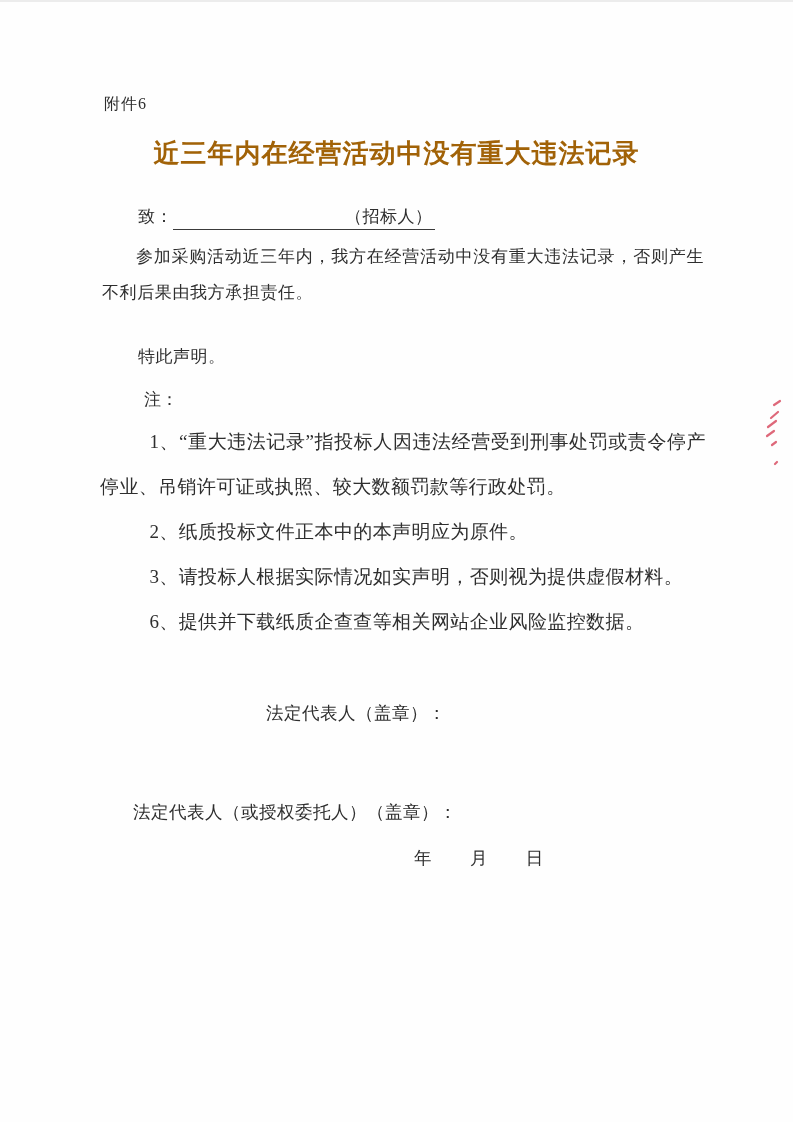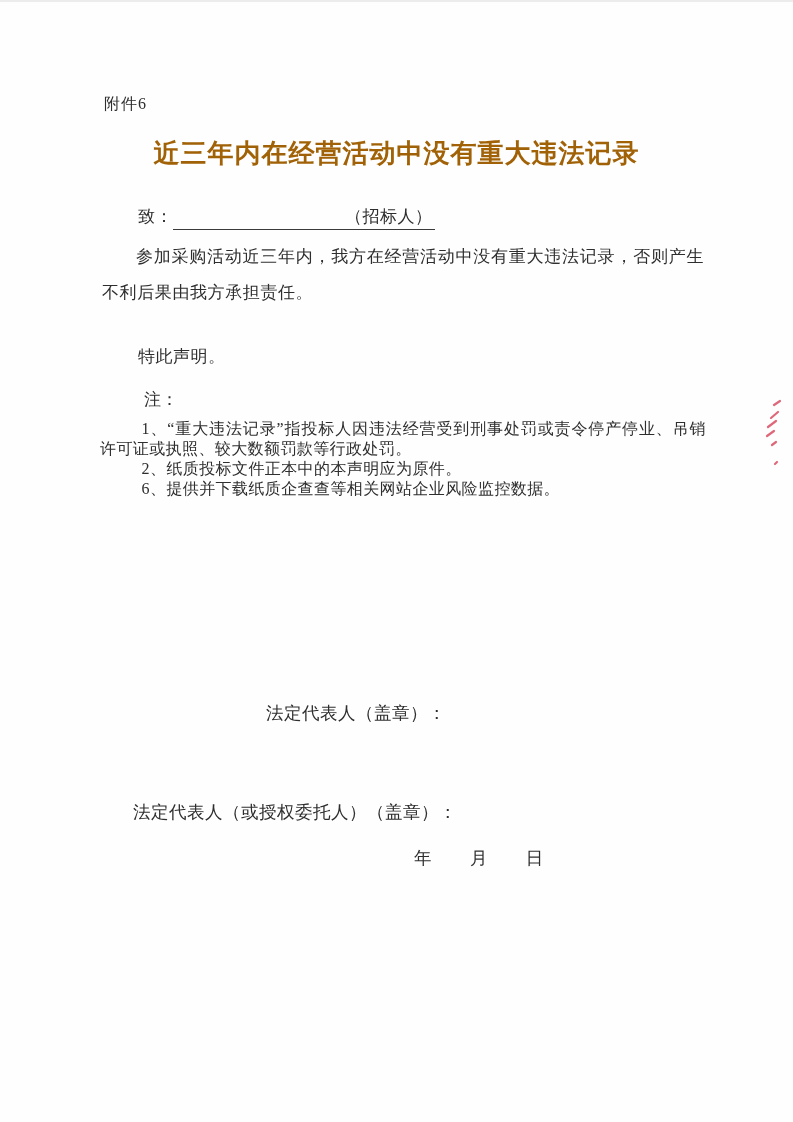--- a/index.html
+++ b/index.html
@@ -79,22 +79,22 @@
     position: absolute;
     left: 144px;
     top: 386px;
     font-size: 17px;
   }
   .notes {
     position: absolute;
     left: 100px;
     top: 417px;
     width: 606px;
-    font-size: 16px;
-    line-height: 20px;
+    font-size: 19px;
+    line-height: 45px;
     letter-spacing: 0.4px;
   }
   .notes p {
     margin: 0;
     text-indent: 2.6em;
     text-align: justify;
   }
   .sig-bidder {
     position: absolute;
     left: 266px;
@@ -148,20 +148,21 @@
 
   <div class="body-paragraph">参加采购活动近三年内，我方在经营活动中没有重大违法记录，否则产生不利后果由我方承担责任。</div>
 
   <div class="declaration">特此声明。</div>
 
   <div class="notes-label">注：</div>
 
   <div class="notes">
     <p>1、“重大违法记录”指投标人因违法经营受到刑事处罚或责令停产停业、吊销许可证或执照、较大数额罚款等行政处罚。</p>
     <p>2、纸质投标文件正本中的本声明应为原件。</p>
+    <p>3、请投标人根据实际情况如实声明，否则视为提供虚假材料。</p>
     <p>6、提供并下载纸质企查查等相关网站企业风险监控数据。</p>
   </div>
 
   <div class="sig-bidder">法定代表人（盖章）：</div>
 
   <div class="sig-legal">法定代表人（或授权委托人）（盖章）：</div>
 
   <div class="date-line">
     <span class="date-part">年</span>
     <span class="date-part">月</span>

